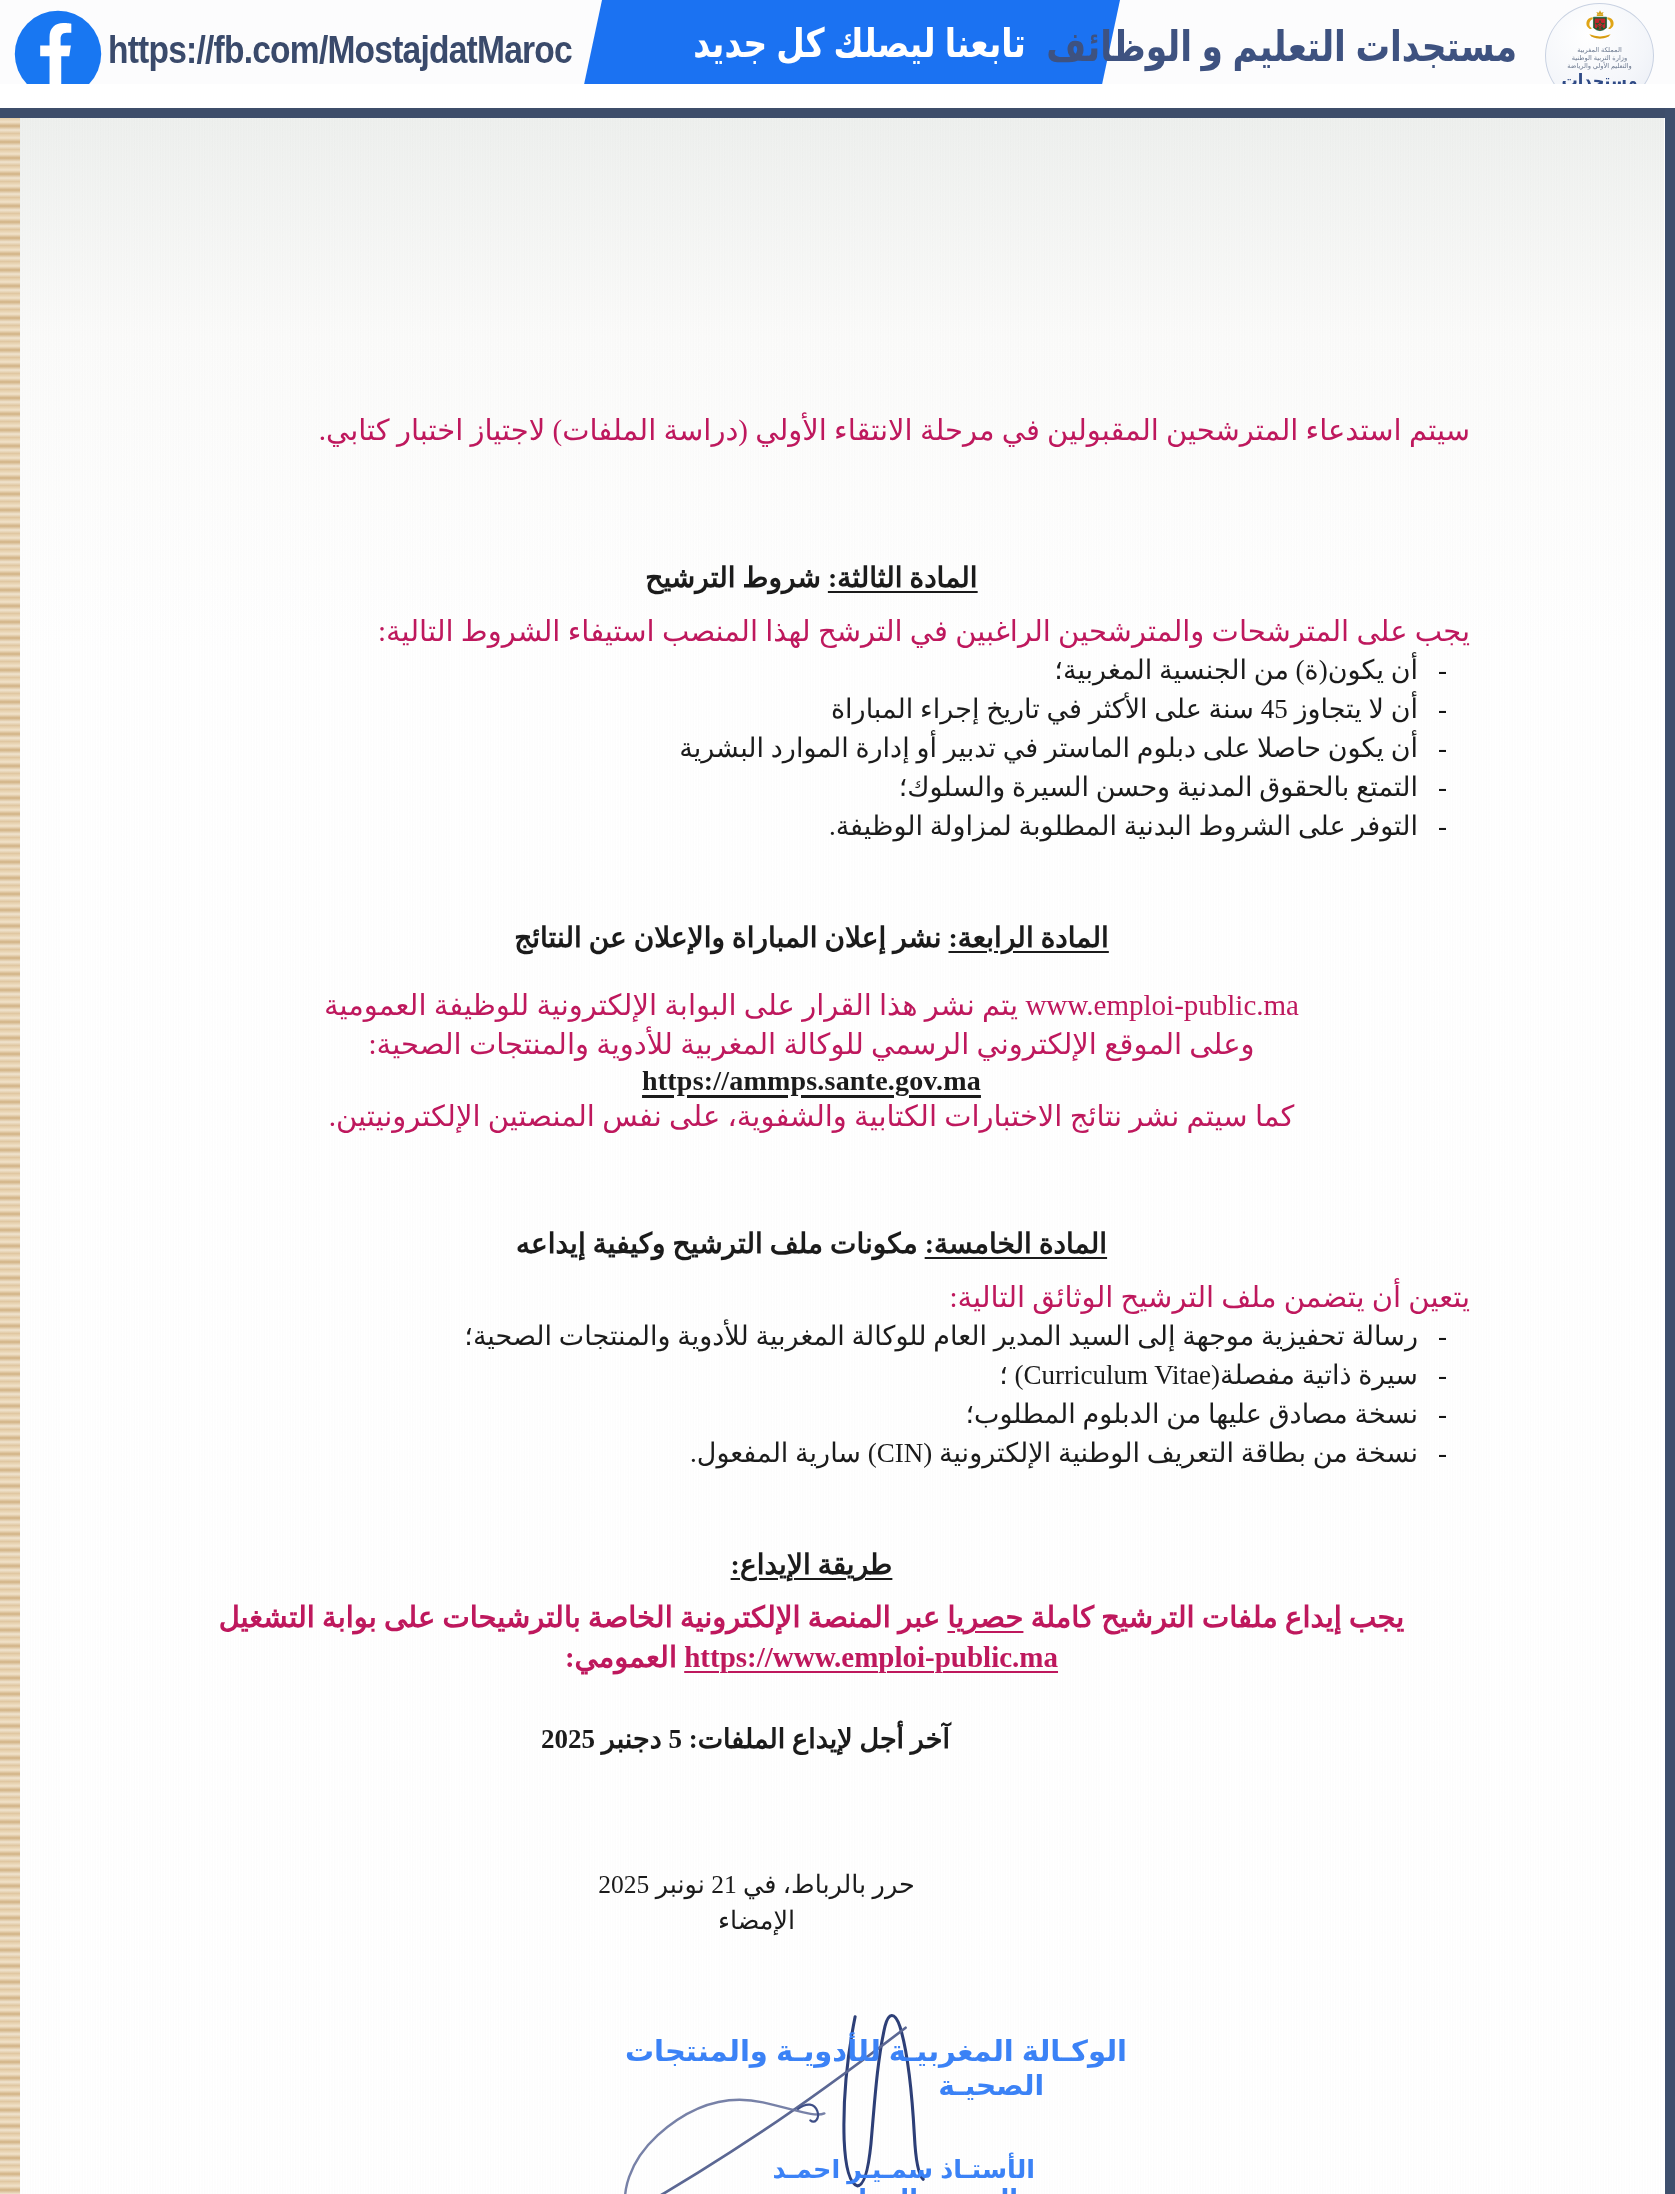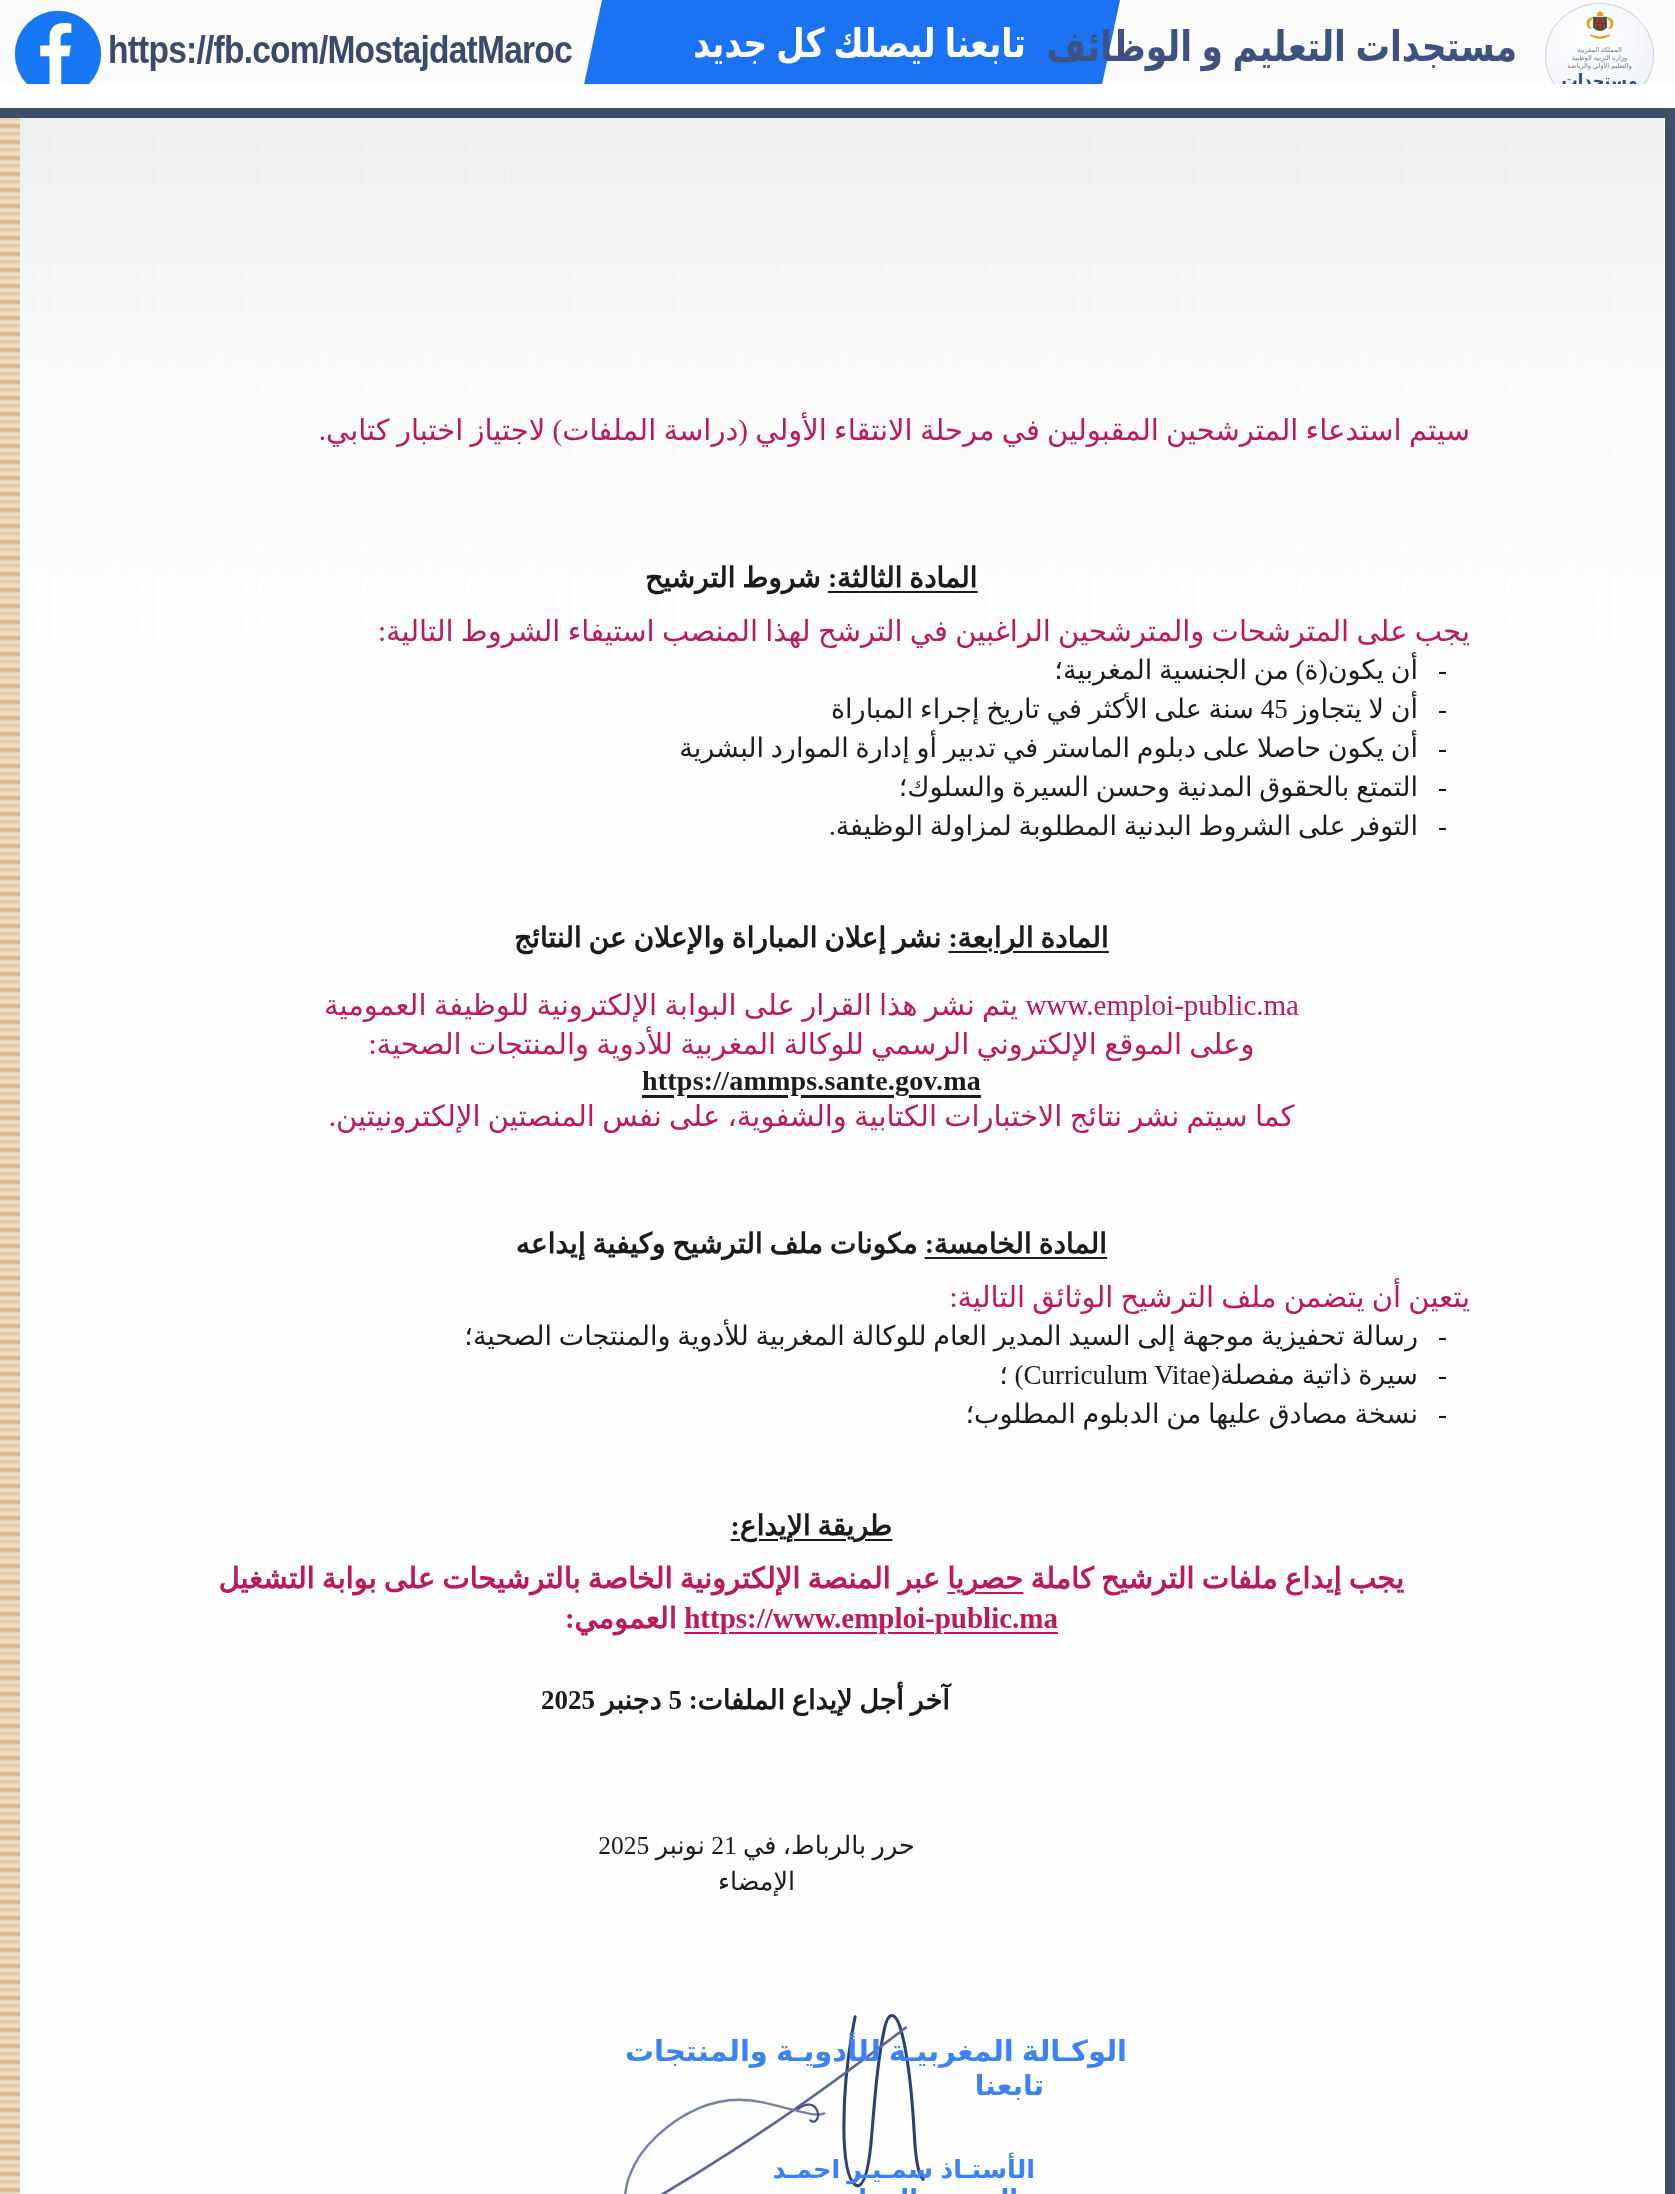--- a/index.html
+++ b/index.html
@@ -392,20 +392,21 @@
       </div>
 
       <div class="gap-s"></div>
 
       <div class="ln">يتعين أن يتضمن ملف الترشيح الوثائق التالية:</div>
 
       <ul class="bullets dot">
         <li>رسالة تحفيزية موجهة إلى السيد المدير العام للوكالة المغربية للأدوية والمنتجات الصحية؛</li>
         <li>سيرة ذاتية مفصلة(Curriculum Vitae) ؛</li>
         <li>نسخة مصادق عليها من الدبلوم المطلوب؛</li>
+        <li>نسخة من بطاقة التعريف الوطنية الإلكترونية (CIN) سارية المفعول.</li>
       </ul>
 
       <div class="gap-m"></div>
 
       <div class="sec-head center">
         <span class="u">طريقة الإيداع:</span>
       </div>
 
       <div class="gap-s"></div>
 
@@ -436,20 +437,20 @@
     </div>
 
     <div class="stamp">
       <svg viewBox="0 0 1560 560" xmlns="http://www.w3.org/2000/svg">
         <path d="M770 70 C752 160 742 255 745 350 C748 420 760 450 775 455 C790 455 800 420 806 360 C814 270 820 170 838 92 C846 60 860 58 872 92 C890 150 900 250 905 340 C908 400 914 430 925 440" fill="none" stroke="#2d3f77" stroke-width="7" stroke-linecap="round"></path>
         <path d="M885 95 C800 160 680 250 560 330 C440 410 340 470 270 510 C240 528 228 535 235 527" fill="none" stroke="#5b6793" stroke-width="6" stroke-linecap="round"></path>
         <path d="M250 525 C236 470 255 400 320 340 C390 277 470 245 560 265 C630 280 678 300 700 290" fill="none" stroke="#6b76a0" stroke-width="5.5" stroke-linecap="round" opacity=".92"></path>
         <path d="M640 280 C660 264 678 268 684 285 C690 302 678 314 668 306" fill="none" stroke="#3e4e86" stroke-width="5" stroke-linecap="round"></path>
       </svg>
       <div class="stamp-txt stamp-l1">الوكـالة المغربيـة للأدويـة والمنتجات</div>
-      <div class="stamp-txt stamp-l2">تابعنا</div>
+      <div class="stamp-txt stamp-l2">الصحيـة</div>
       <div class="stamp-txt stamp-l3">الأستـاذ سمـيـر احمـد</div>
       <div class="stamp-txt stamp-l4">المـديـر الـعـام</div>
     </div>
 
   </div>
 </div>
 
 
 </body></html>

